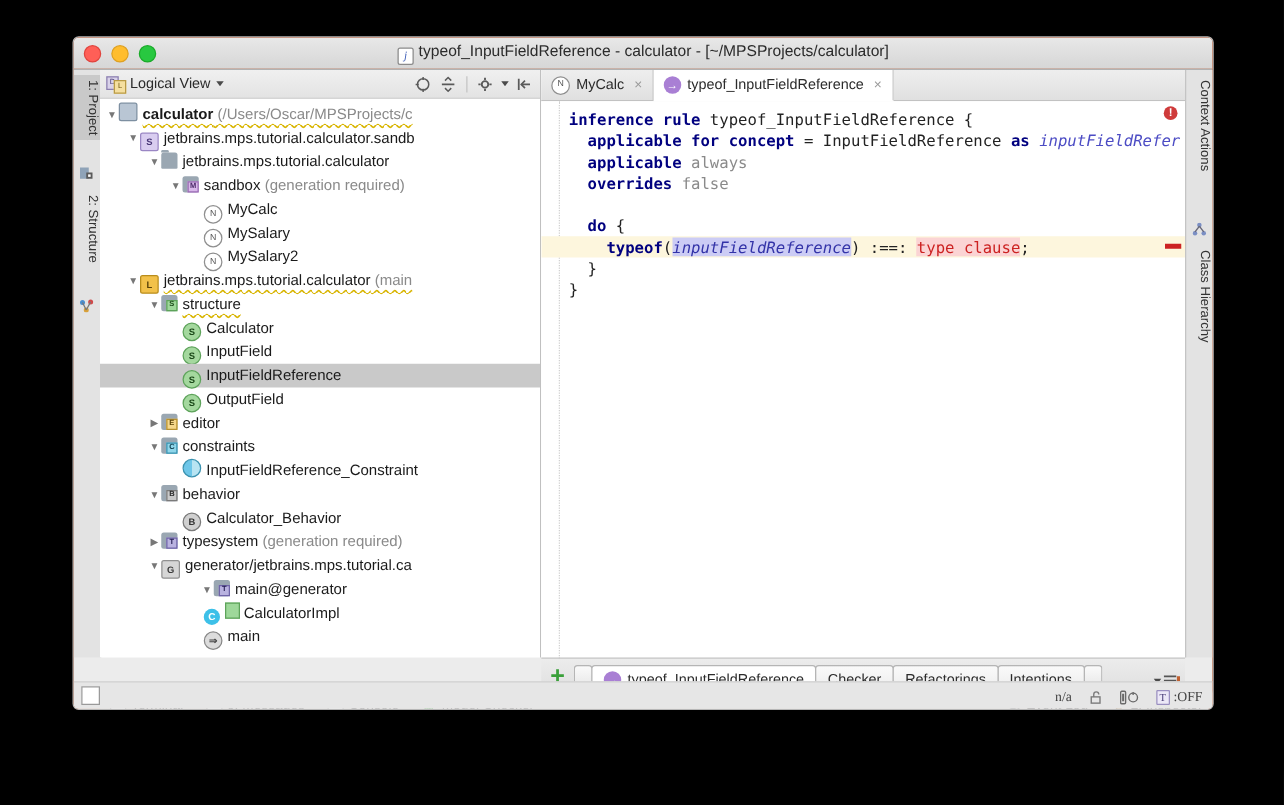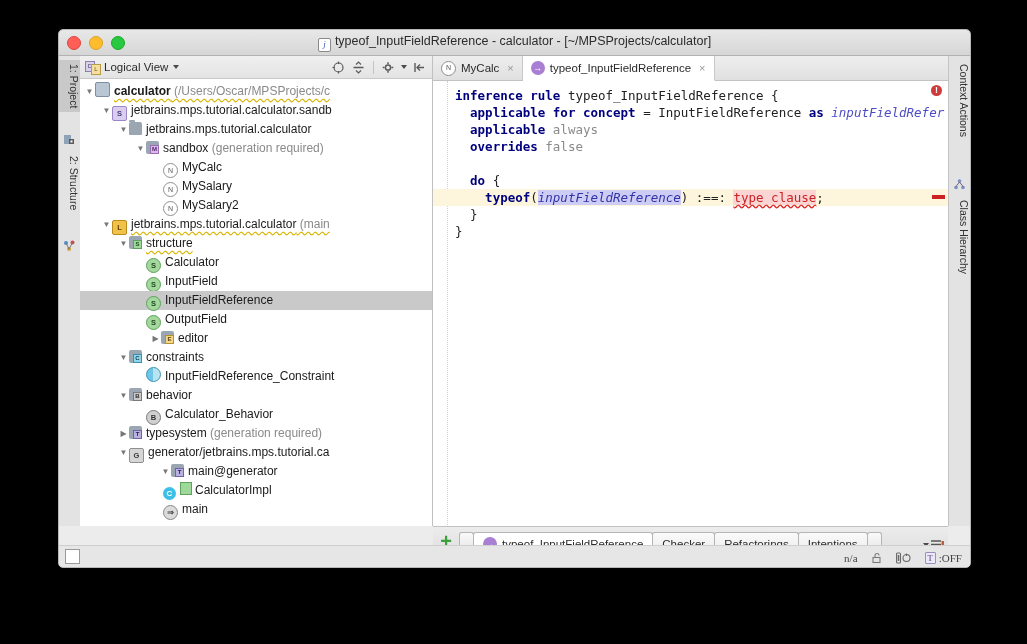--- a/index.html
+++ b/index.html
@@ -124,21 +124,21 @@
         font-family:"DejaVu Sans Mono","Liberation Mono",monospace;font-size:12.5px;}
   .gutter{position:absolute;left:0;top:0;width:14px;height:100%;
           border-right:1px dotted #d0d0d0;}
   .cline{position:relative;height:17px;line-height:17px;padding-left:22px;white-space:pre;color:#222;}
   .cline.hl{background:#fdf6dd;}
   .kw{color:#00007f;font-weight:bold;}
   .gray{color:#8a8a8a;}
   .ital{font-style:italic;color:#4c4cc4;}
   .selref{background:#ccccf5;font-style:italic;color:#3333a8;}
   .err{background:#fbd4d4;color:#cc2222;
-       text-decoration:underline;text-decoration-style:wavy;text-decoration-color:#dd2222;
+       text-decoration-style:wavy;text-decoration-color:#dd2222;
        text-underline-offset:2px;}
   .errdot{position:absolute;right:6px;top:4px;width:11px;height:11px;border-radius:50%;background:#cf3b3b;
           color:#fff;font-size:9px;font-weight:bold;line-height:11px;text-align:center;
           font-family:"Liberation Sans",sans-serif;}
   .errmark{position:absolute;right:3px;width:13px;height:4px;background:#cc2222;}
 
   
   .btabs{position:absolute;left:374px;top:470px;right:22px;height:27px;
          background:linear-gradient(#ececec,#dfdfdf);border-top:1px solid #c2c2c2;display:flex;align-items:flex-end;}
   .plus{width:26px;text-align:center;color:#3aa03a;font-size:20px;line-height:20px;padding-bottom:3px;font-weight:bold;}
@@ -284,21 +284,21 @@
             <div class="row" style="padding-left: 55px;"><span class="arrow">▼</span><span class="tico i-m"></span><span class="nm">sandbox</span><span class="dim"> (generation required)</span></div>
             <div class="row" style="padding-left: 72px;"><span class="arrow none">▶</span><span class="tico i-n">N</span><span class="nm">MyCalc</span></div>
             <div class="row" style="padding-left: 72px;"><span class="arrow none">▶</span><span class="tico i-n">N</span><span class="nm">MySalary</span></div>
             <div class="row" style="padding-left: 72px;"><span class="arrow none">▶</span><span class="tico i-n">N</span><span class="nm">MySalary2</span></div>
             <div class="row" style="padding-left: 21px;"><span class="arrow">▼</span><span class="tico i-lang">L</span><span class="nm squig">jetbrains.mps.tutorial.calculator</span><span class="dim squig"> (main</span></div>
             <div class="row" style="padding-left: 38px;"><span class="arrow">▼</span><span class="tico i-s-fold"></span><span class="nm squig">structure</span></div>
             <div class="row" style="padding-left: 55px;"><span class="arrow none">▶</span><span class="tico i-concept">S</span><span class="nm">Calculator</span></div>
             <div class="row" style="padding-left: 55px;"><span class="arrow none">▶</span><span class="tico i-concept">S</span><span class="nm">InputField</span></div>
             <div class="row sel" style="padding-left: 55px;"><span class="arrow none">▶</span><span class="tico i-concept">S</span><span class="nm">InputFieldReference</span></div>
             <div class="row" style="padding-left: 55px;"><span class="arrow none">▶</span><span class="tico i-concept">S</span><span class="nm">OutputField</span></div>
-            <div class="row" style="padding-left: 38px; margin-left: 32px;"><span class="arrow">▶</span><span class="tico i-e-fold"></span><span class="nm">editor</span></div>
+            <div class="row" style="padding-left: 38px;"><span class="arrow">▶</span><span class="tico i-e-fold"></span><span class="nm">editor</span></div>
             <div class="row" style="padding-left: 38px;"><span class="arrow">▼</span><span class="tico i-c-fold"></span><span class="nm">constraints</span></div>
             <div class="row" style="padding-left: 55px;"><span class="arrow none">▶</span><span class="tico i-constraint"></span><span class="nm">InputFieldReference_Constraint</span></div>
             <div class="row" style="padding-left: 38px;"><span class="arrow">▼</span><span class="tico i-b-fold"></span><span class="nm">behavior</span></div>
             <div class="row" style="padding-left: 55px;"><span class="arrow none">▶</span><span class="tico i-beh">B</span><span class="nm">Calculator_Behavior</span></div>
             <div class="row" style="padding-left: 38px;"><span class="arrow">▶</span><span class="tico i-t-fold"></span><span class="nm">typesystem</span><span class="dim"> (generation required)</span></div>
             <div class="row" style="padding-left: 38px;"><span class="arrow">▼</span><span class="tico i-g">G</span><span class="nm">generator/jetbrains.mps.tutorial.ca</span></div>
             <div class="row" style="padding-left: 80px;"><span class="arrow">▼</span><span class="tico i-t-fold"></span><span class="nm">main@generator</span></div>
             <div class="row" style="padding-left: 72px;"><span class="arrow none">▶</span><span class="tico i-impl">C</span><span class="sub-ico"></span><span class="nm">CalculatorImpl</span></div>
             <div class="row" style="padding-left: 72px;"><span class="arrow none">▶</span><span class="tico i-main">⇒</span><span class="nm">main</span></div>
           </div>

